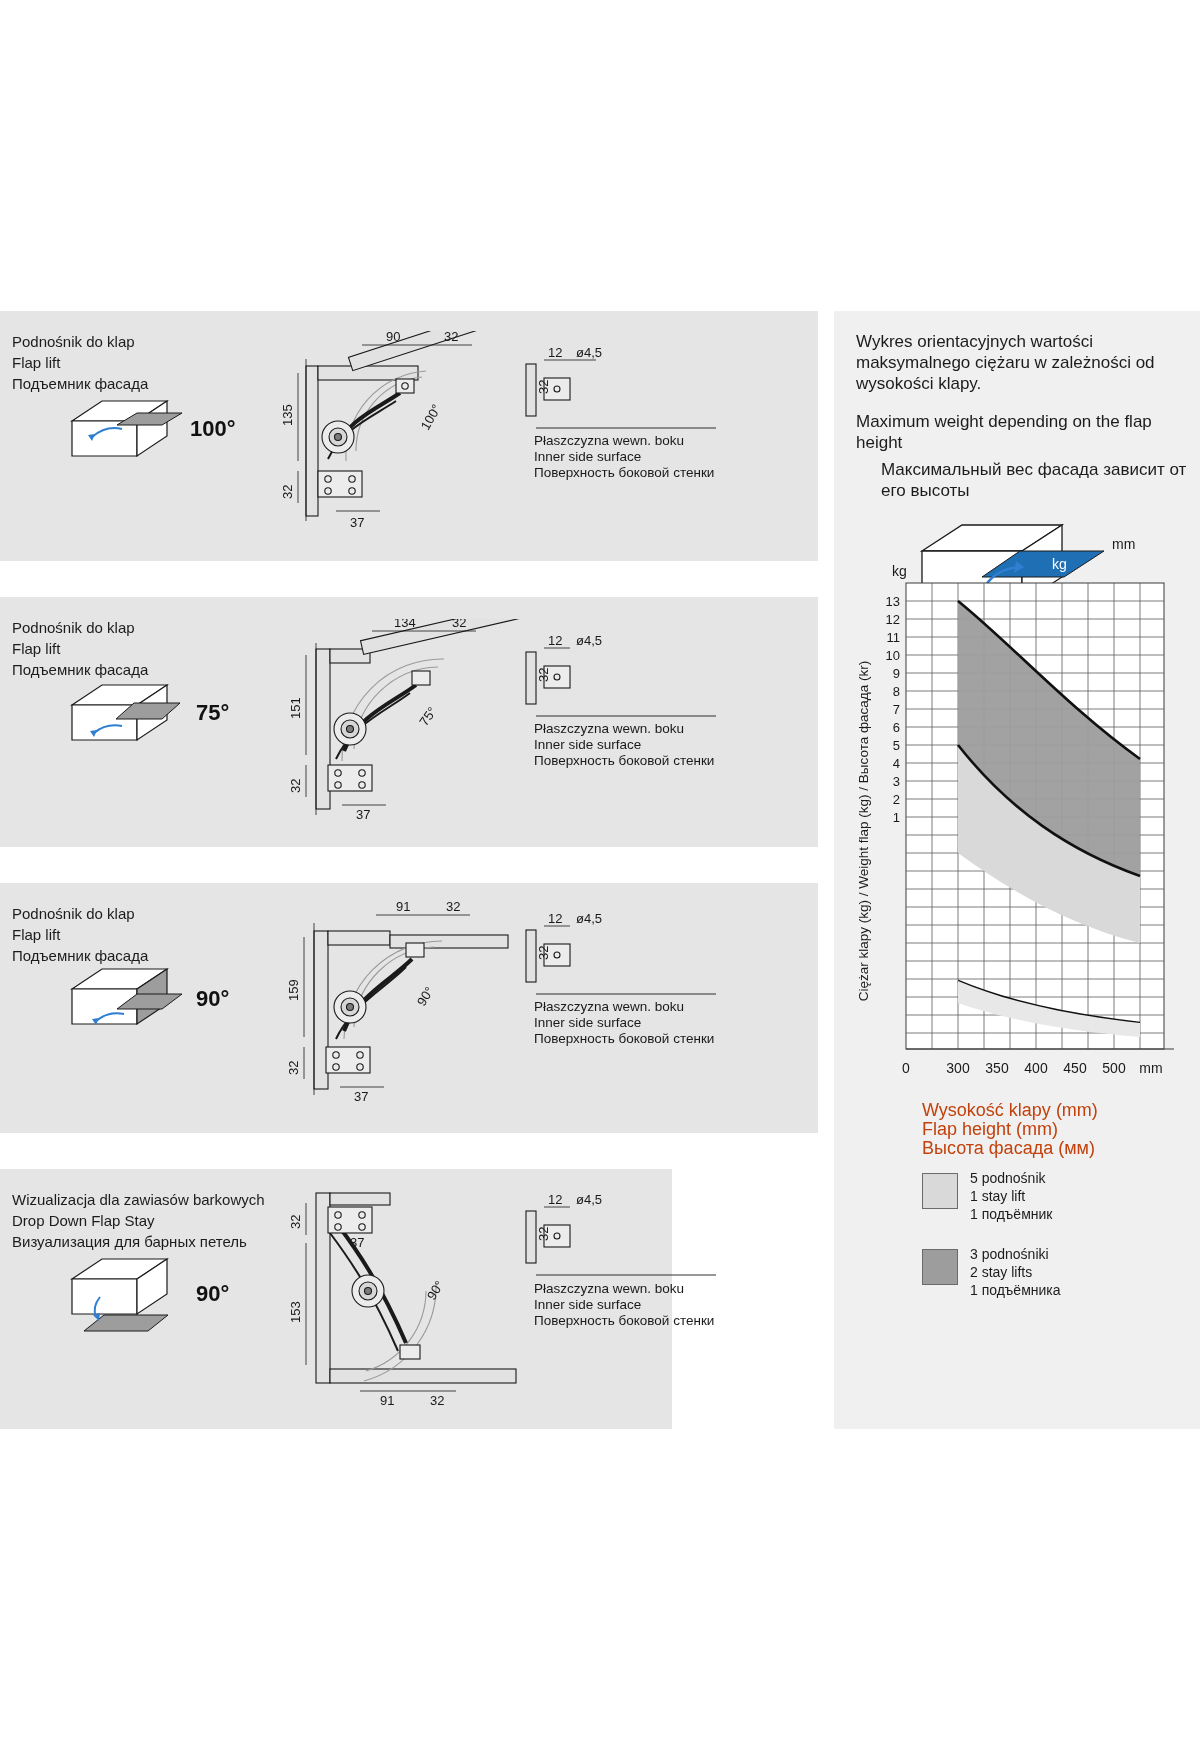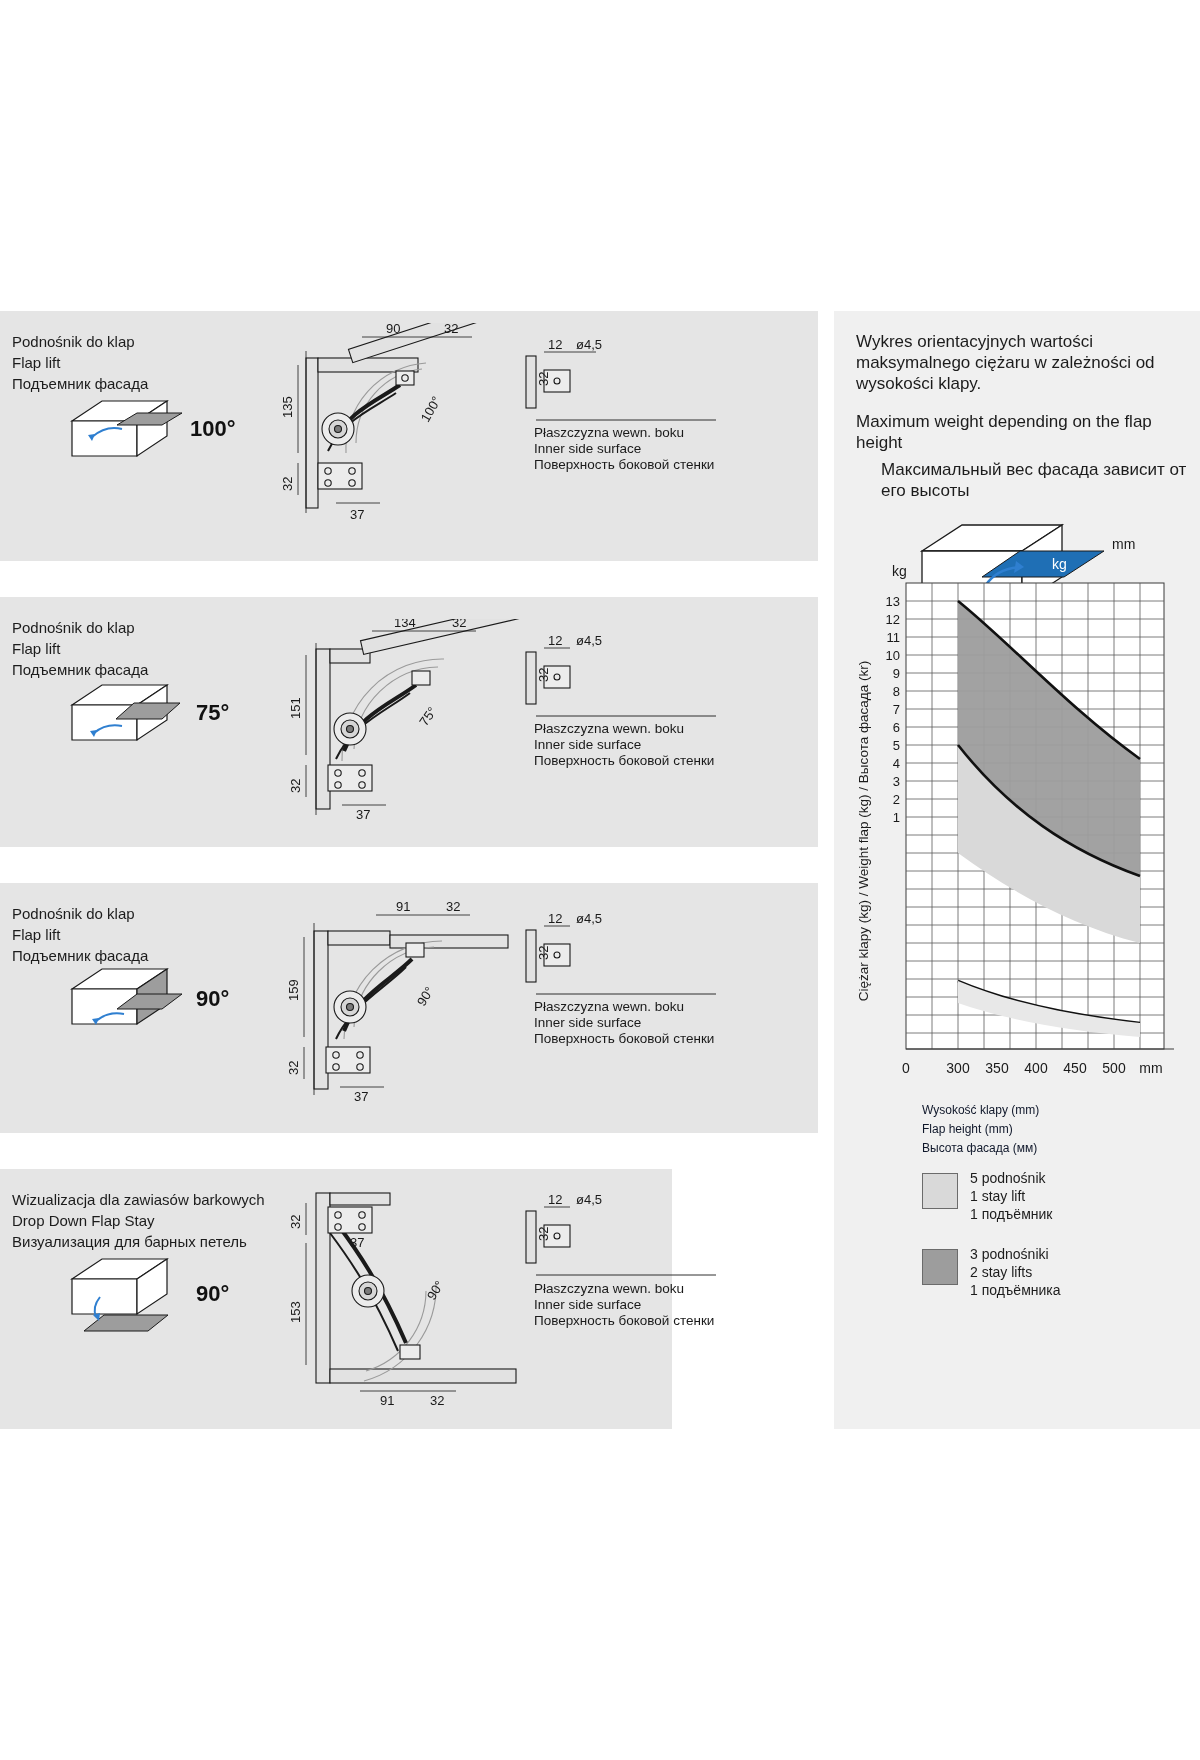--- a/index.html
+++ b/index.html
@@ -28,21 +28,21 @@
   .rtext.t1{top:20px;}
   .rtext.t2{top:100px;}
   .rtext.t3{top:148px;margin-left:25px;}
 
   .chartwrap{position:absolute;left:0;top:0;width:366px;height:1118px;}
 
   .legend{position:absolute;left:88px;}
   .legend .sw{position:absolute;width:34px;height:34px;border:1px solid #6b6b6b;}
   .legend .lbl{position:absolute;left:48px;top:-4px;font-size:14px;line-height:18px;white-space:nowrap;color:#1c1c1c;}
 
-  .axcap{position:absolute;font-size:12px;line-height:19px;color:#0f172a;}
+  .axcap{position:absolute;font-size:18px;line-height:19px;color:#c2410c;}
 
   
   .dgm{position:absolute;}
   text{font-family:"Liberation Sans",sans-serif;}
 </style>
 </head>
 <body>
 
 <div class="page">
 
@@ -59,21 +59,21 @@
         <polygon points="10,30 75,30 75,65 10,65" fill="#fff" stroke="#1a1a1a" stroke-width="1.2"></polygon>
         <polygon points="75,30 105,10 105,45 75,65" fill="#fff" stroke="#1a1a1a" stroke-width="1.2"></polygon>
         <polygon points="75,22 120,22 100,34 55,34" fill="#9d9d9d" stroke="#1a1a1a" stroke-width="1"></polygon>
         <path d="M30 46 q14 -12 30 -8" fill="none" stroke="#2f7fd0" stroke-width="2"></path>
         <polygon points="26,44 33,43 30,50" fill="#2f7fd0"></polygon>
       </svg>
     </div>
 
     <div class="angle" style="left:190px;top:105px;">100°</div>
 
-    <div class="dgm" style="left:276px;top:12px;">
+    <div class="dgm" style="left:276px;top:20px;">
       <svg width="480" height="230" viewBox="0 0 480 230">
         <g stroke="#1a1a1a" fill="none" stroke-width="1.1">
 
           <rect x="30" y="35" width="12" height="150" fill="#e2e2e2"></rect>
           <rect x="42" y="35" width="100" height="14" fill="#e2e2e2"></rect>
 
           <g transform="rotate(-18 90 48)">
             <rect x="80" y="22" width="140" height="14" fill="#e2e2e2"></rect>
           </g>
 

